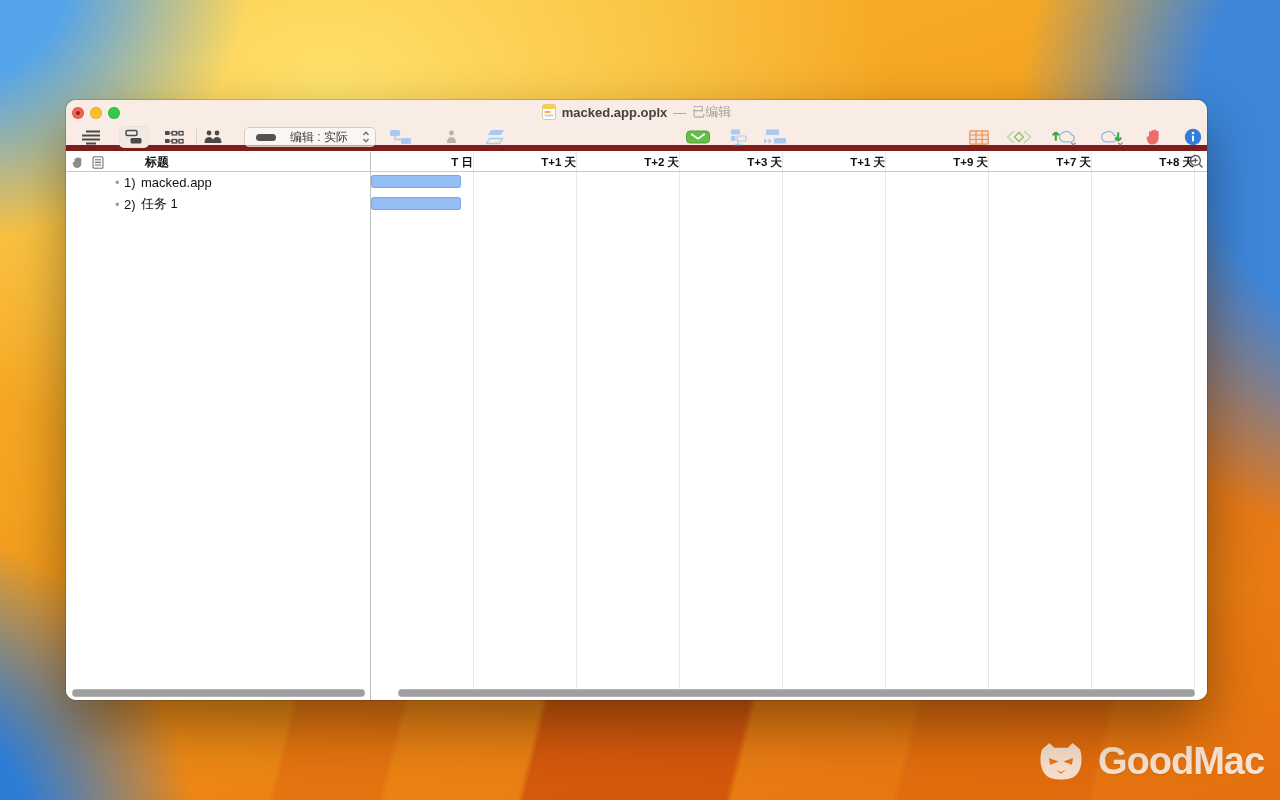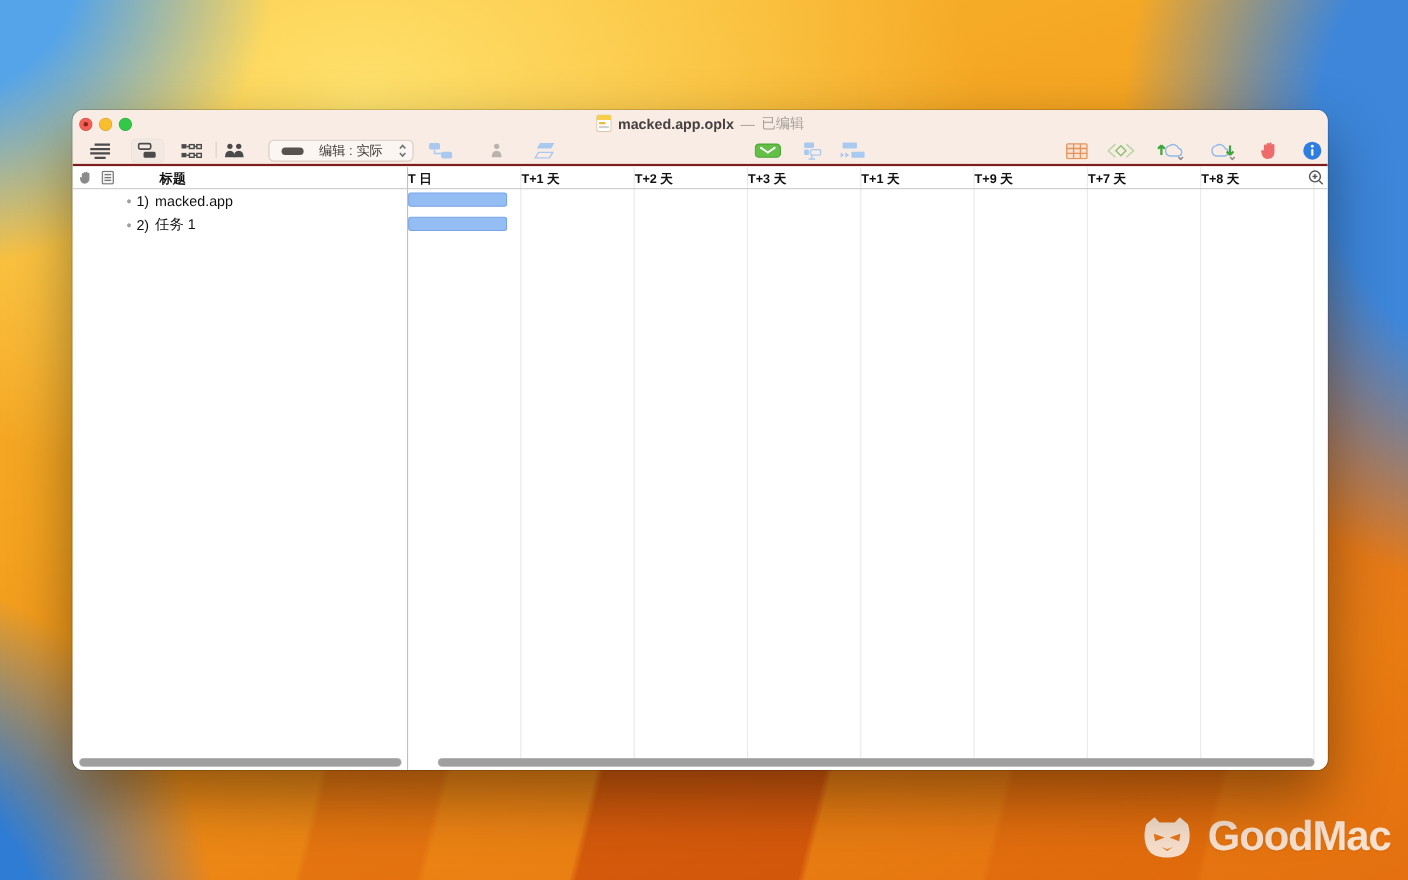--- a/index.html
+++ b/index.html
@@ -31,21 +31,21 @@
     display:flex; align-items:center; gap:14px; }
   .watermark .wm-text { font-size:38px; font-weight:bold; color:#f9e7da; opacity:.95;
     letter-spacing:-1px; text-shadow:0 1px 2px rgba(180,80,20,.35); }
 
   
   .window { position:absolute; left:66px; top:100px; width:1141px; height:600px;
     border-radius:10px; overflow:hidden; background:#fff; z-index:2;
     box-shadow:0 0 0 1px rgba(0,0,0,.14), 0 24px 55px rgba(0,0,0,.40); }
 
   .chrome { position:relative; height:51px; background:#f9ece5;
-    border-bottom:2px solid #7f1d1d; }
+    border-bottom:6px solid #7f1d1d; }
   .titlebar { position:relative; height:24px; }
   .lights { position:absolute; left:6px; top:7px; display:flex; gap:6px; }
   .light { width:12px; height:12px; border-radius:50%; position:relative;
     box-shadow:inset 0 0 0 .5px rgba(0,0,0,.15); }
   .light.red { background:#f45f55; } .light.yellow { background:#f9bd2e; }
   .light.green { background:#32c848; }
   .light.red::after { content:""; position:absolute; left:4px; top:4px; width:4px; height:4px;
     border-radius:50%; background:#8c241c; }
   .title-wrap { position:absolute; left:0; right:0; top:0; height:24px;
     display:flex; align-items:center; justify-content:center; gap:6px; }
@@ -69,21 +69,21 @@
   .content { position:absolute; top:52px; left:0; right:0; bottom:0; background:#fff; }
   .header-line { position:absolute; left:0; right:0; top:19px; height:1px; background:#cbcbcb; z-index:4; }
   .pane-divider { position:absolute; left:304px; top:0; bottom:0; width:1px; background:#bfbfbf; z-index:3; }
 
   .left-header { position:absolute; left:0; top:0; width:304px; height:19px; }
   .hicon { position:absolute; top:3px; }
   .title-header { position:absolute; left:79px; top:2px; font-size:12px; font-weight:bold; color:#111; }
 
   .timeline { position:absolute; left:305px; top:0; bottom:8px; width:824px; display:flex; }
   .tcol { flex:1; border-right:1px solid #e9e9e9; }
-  .tcol-label { display:block; text-align:left; font-size:11.5px; font-weight:bold;
+  .tcol-label { display:block; text-align:right; font-size:11.5px; font-weight:bold;
     color:#111; padding-top:3px; }
   .zoom-btn { position:absolute; right:3px; top:2px; width:15px; height:15px; }
 
   .orow { position:absolute; left:0; width:300px; height:16px; display:flex; align-items:center;
     padding-left:49px; }
   .bullet { color:#9e9e9e; font-size:13px; width:9px; }
   .row-num { font-size:13px; color:#111; width:17px; }
   .row-title { font-size:13px; color:#111; }
 
   .gbar { position:absolute; left:305px; width:90px; height:13px; background:#94bdf4;

